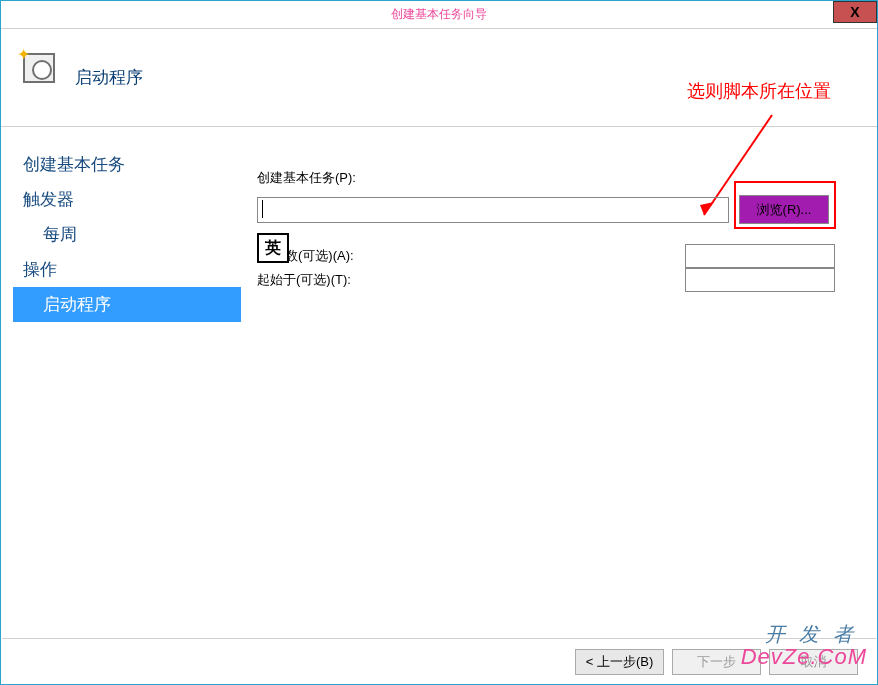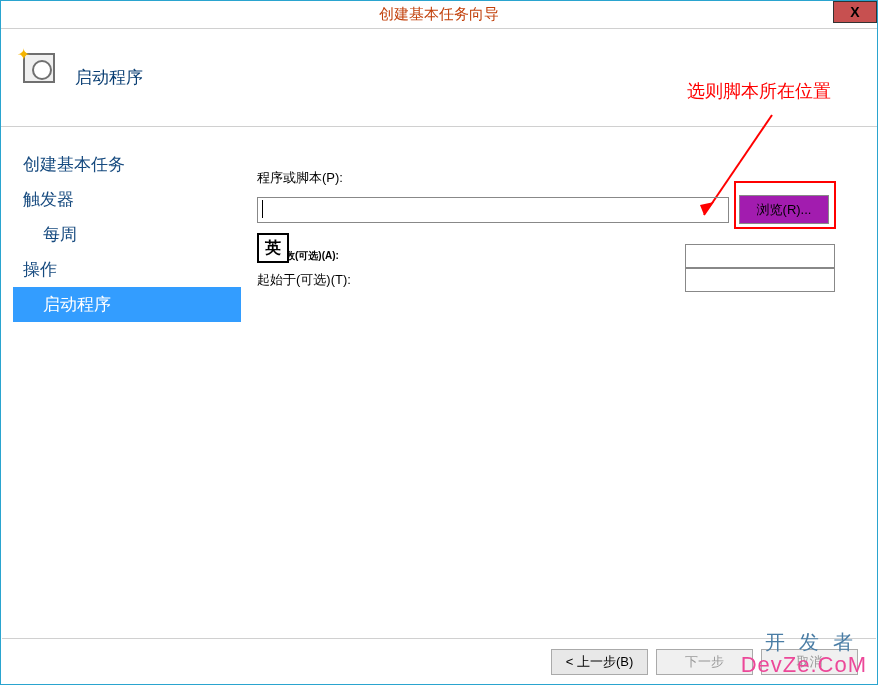--- a/index.html
+++ b/index.html
@@ -22,22 +22,22 @@
     .titlebar {
       height: 28px;
       background: #fff;
       display: flex;
       align-items: center;
       justify-content: center;
       position: relative;
       border-bottom: 1px solid #d0d0d0;
     }
     .title-text {
-      font-size: 15px;
-      color: #c2410c;
+      font-size: 12px;
+      color: #ec4899;
     }
     .close-btn {
       position: absolute;
       right: 0;
       top: 0;
       width: 44px;
       height: 22px;
       background: #c75050;
       color: #000;
       display: flex;
@@ -190,22 +190,21 @@
       font-weight: bold;
     }
     .row-args {
       margin-top: 20px;
       display: flex;
       align-items: center;
     }
     .row-args .lbl {
       width: 428px;
       padding-left: 28px;
-      font-size: 10px;
-      font-weight: bold;
+      font-size: 13px;
     }
     .row-startin {
       display: flex;
       align-items: center;
     }
     .row-startin .lbl {
       width: 428px;
       font-size: 13px;
     }
     .small-input {
@@ -222,41 +221,42 @@
       right: 1px;
       height: 46px;
       border-top: 1px solid #d0d0d0;
       display: flex;
       justify-content: flex-end;
       align-items: center;
       padding-right: 18px;
       gap: 8px;
     }
     .footer-btn {
-      width: 97px;
+      width: 89px;
       height: 26px;
       border: 1px solid #aaa;
       background: #e8e8e8;
       font-size: 13px;
       cursor: pointer;
     }
     .footer-btn.disabled {
       color: #999;
       background: #f0f0f0;
       cursor: default;
     }
     .watermark {
       position: absolute;
       right: 10px;
-      bottom: 8px;
+      bottom: 16px;
       text-align: right;
       color: #5a8fb8;
       font-family: "Arial", sans-serif;
       pointer-events: none;
       line-height: 1.05;
+      font-style: italic;
     }
     .watermark .line1 {
       font-size: 20px;
       letter-spacing: 14px;
       color: #4a7da5;
     }
     .watermark .line2 {
       font-size: 22px;
       letter-spacing: 1px;
       color: #ec4899;
@@ -290,21 +290,21 @@
   <div class="body-area">
     <div class="sidebar">
       <div class="sidebar-item">创建基本任务</div>
       <div class="sidebar-item">触发器</div>
       <div class="sidebar-item indent">每周</div>
       <div class="sidebar-item">操作</div>
       <div class="sidebar-item indent selected">启动程序</div>
     </div>
 
     <div class="content">
-      <div class="label-program">程序或脚本(P):</div>
+      <div class="label-program">创建基本任务(P):</div>
       <div class="form-row">
         <div class="input-program" value="">
           <span class="input-cursor"></span>
         </div>
         <button class="browse-btn">浏览(R)...</button>
       </div>
 
       <div class="highlight-box"></div>
 
       <div class="ime-badge">英</div>

